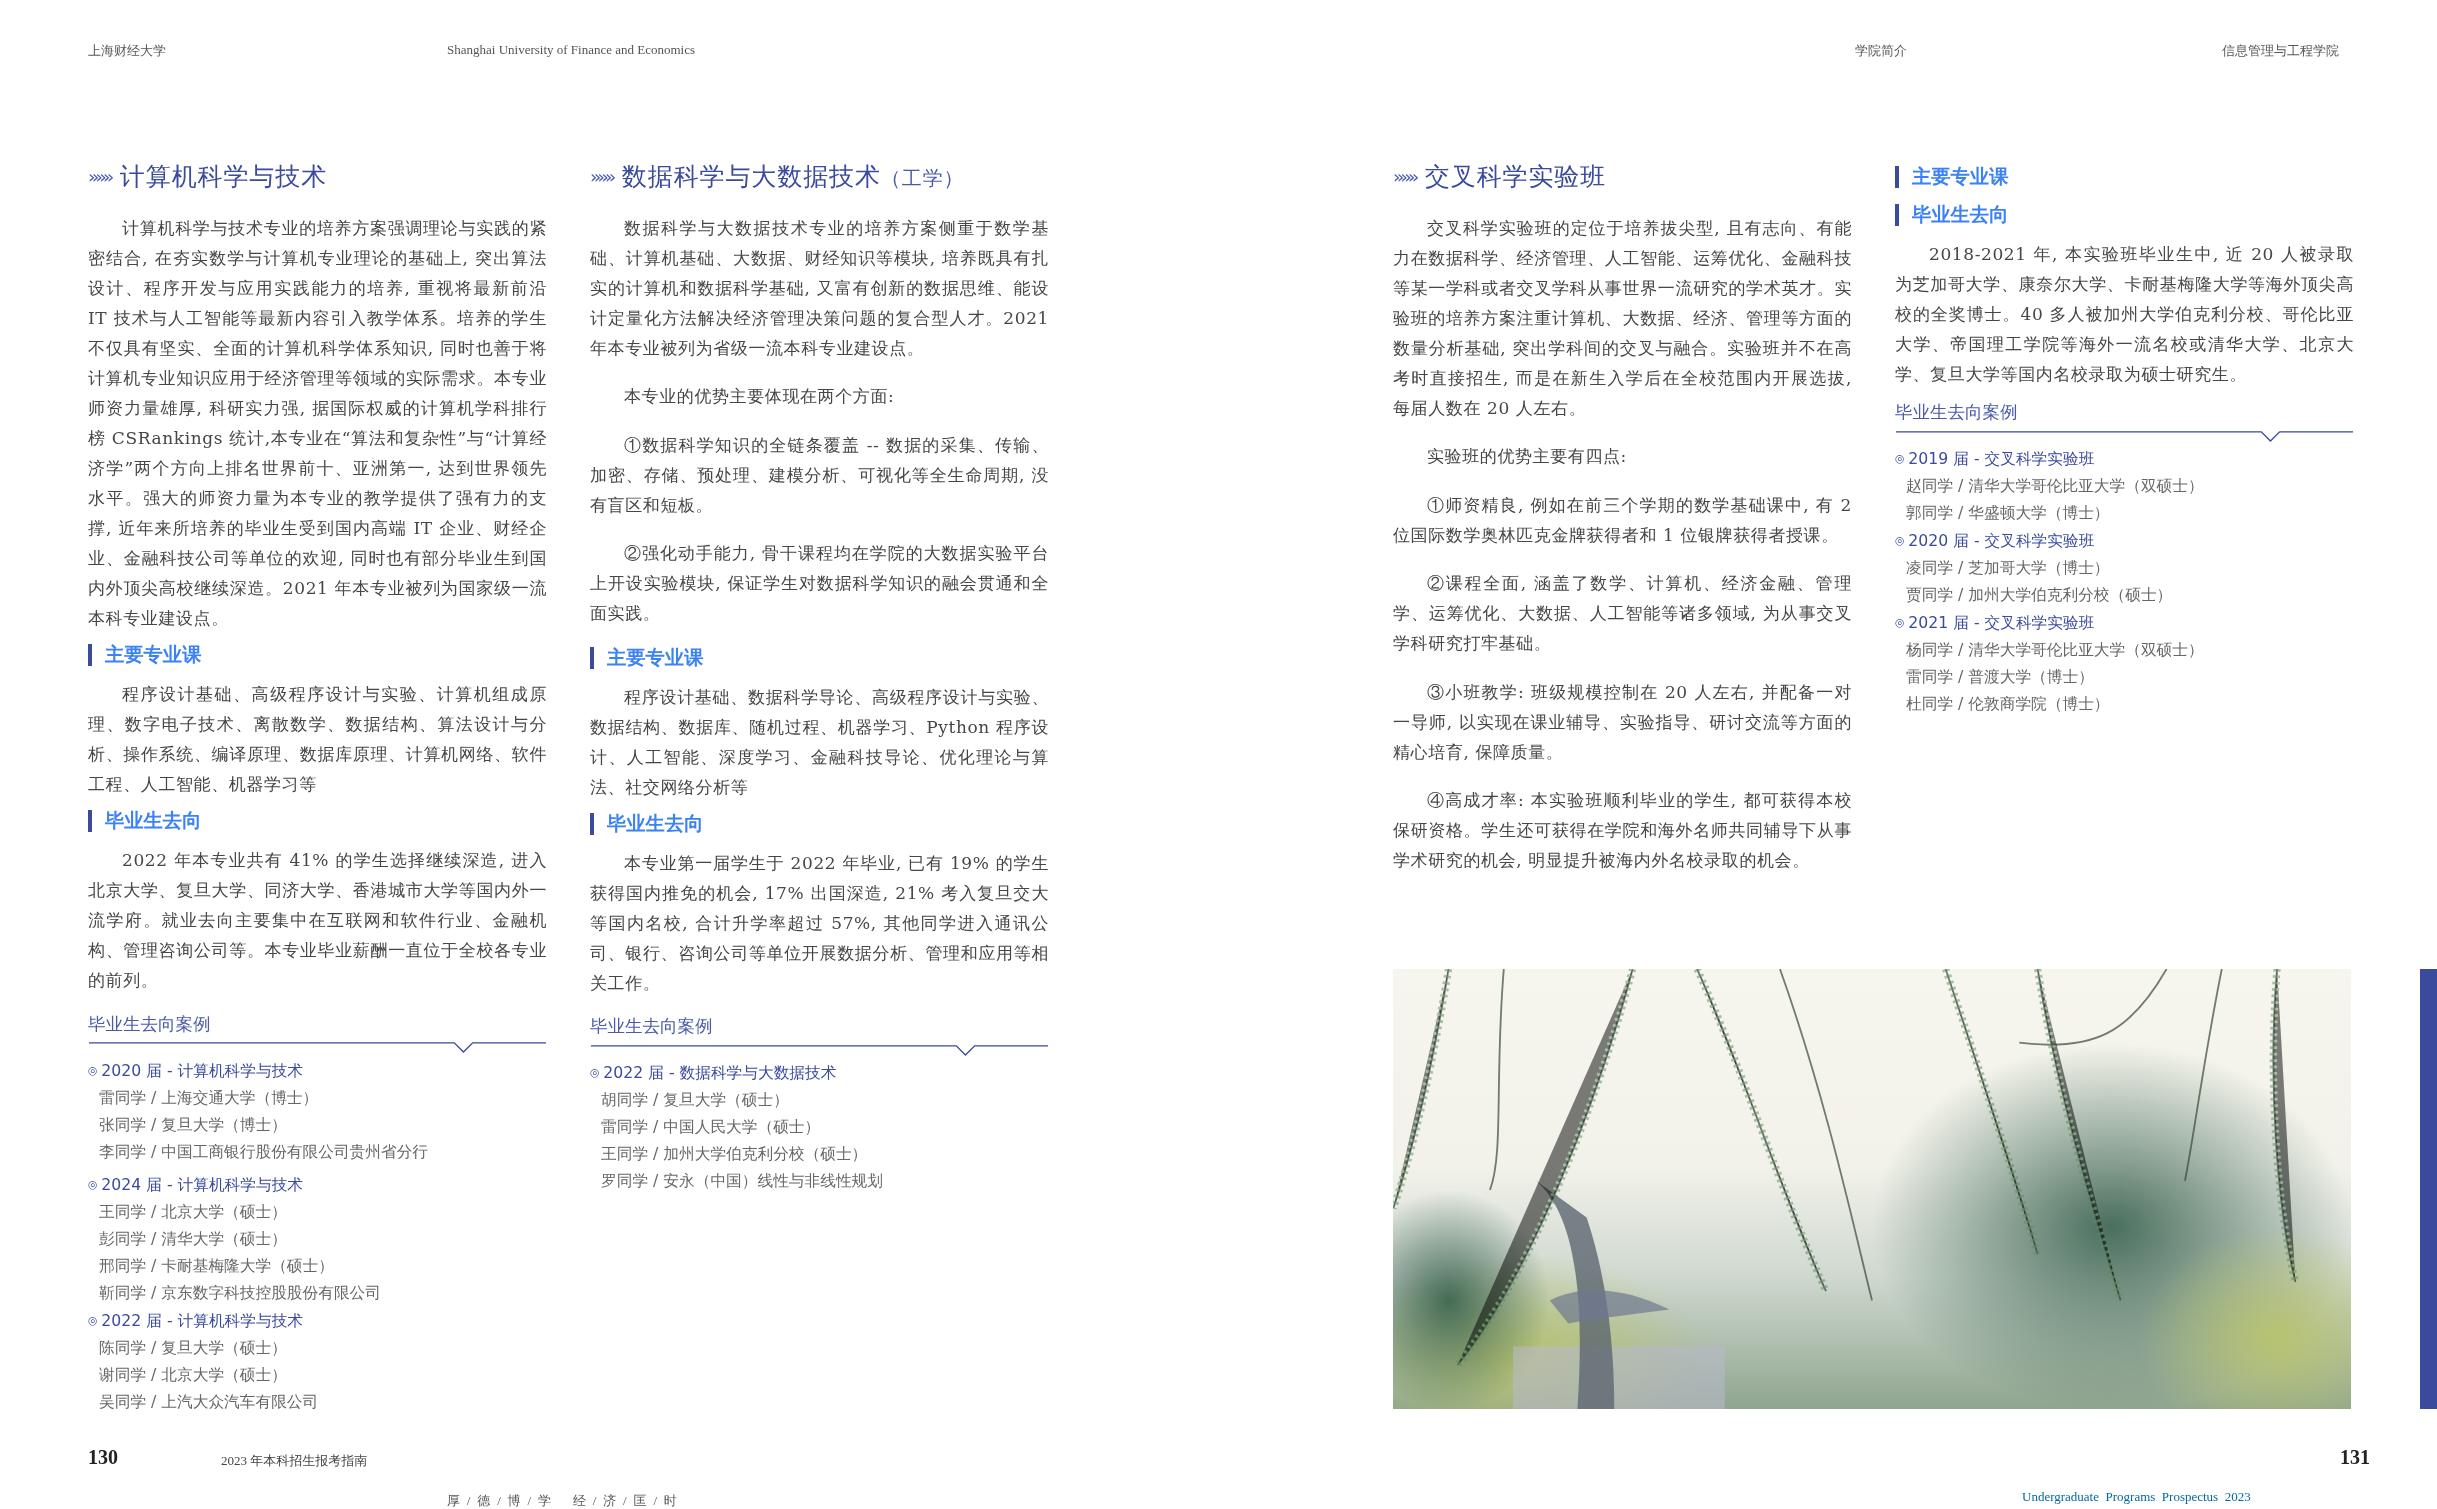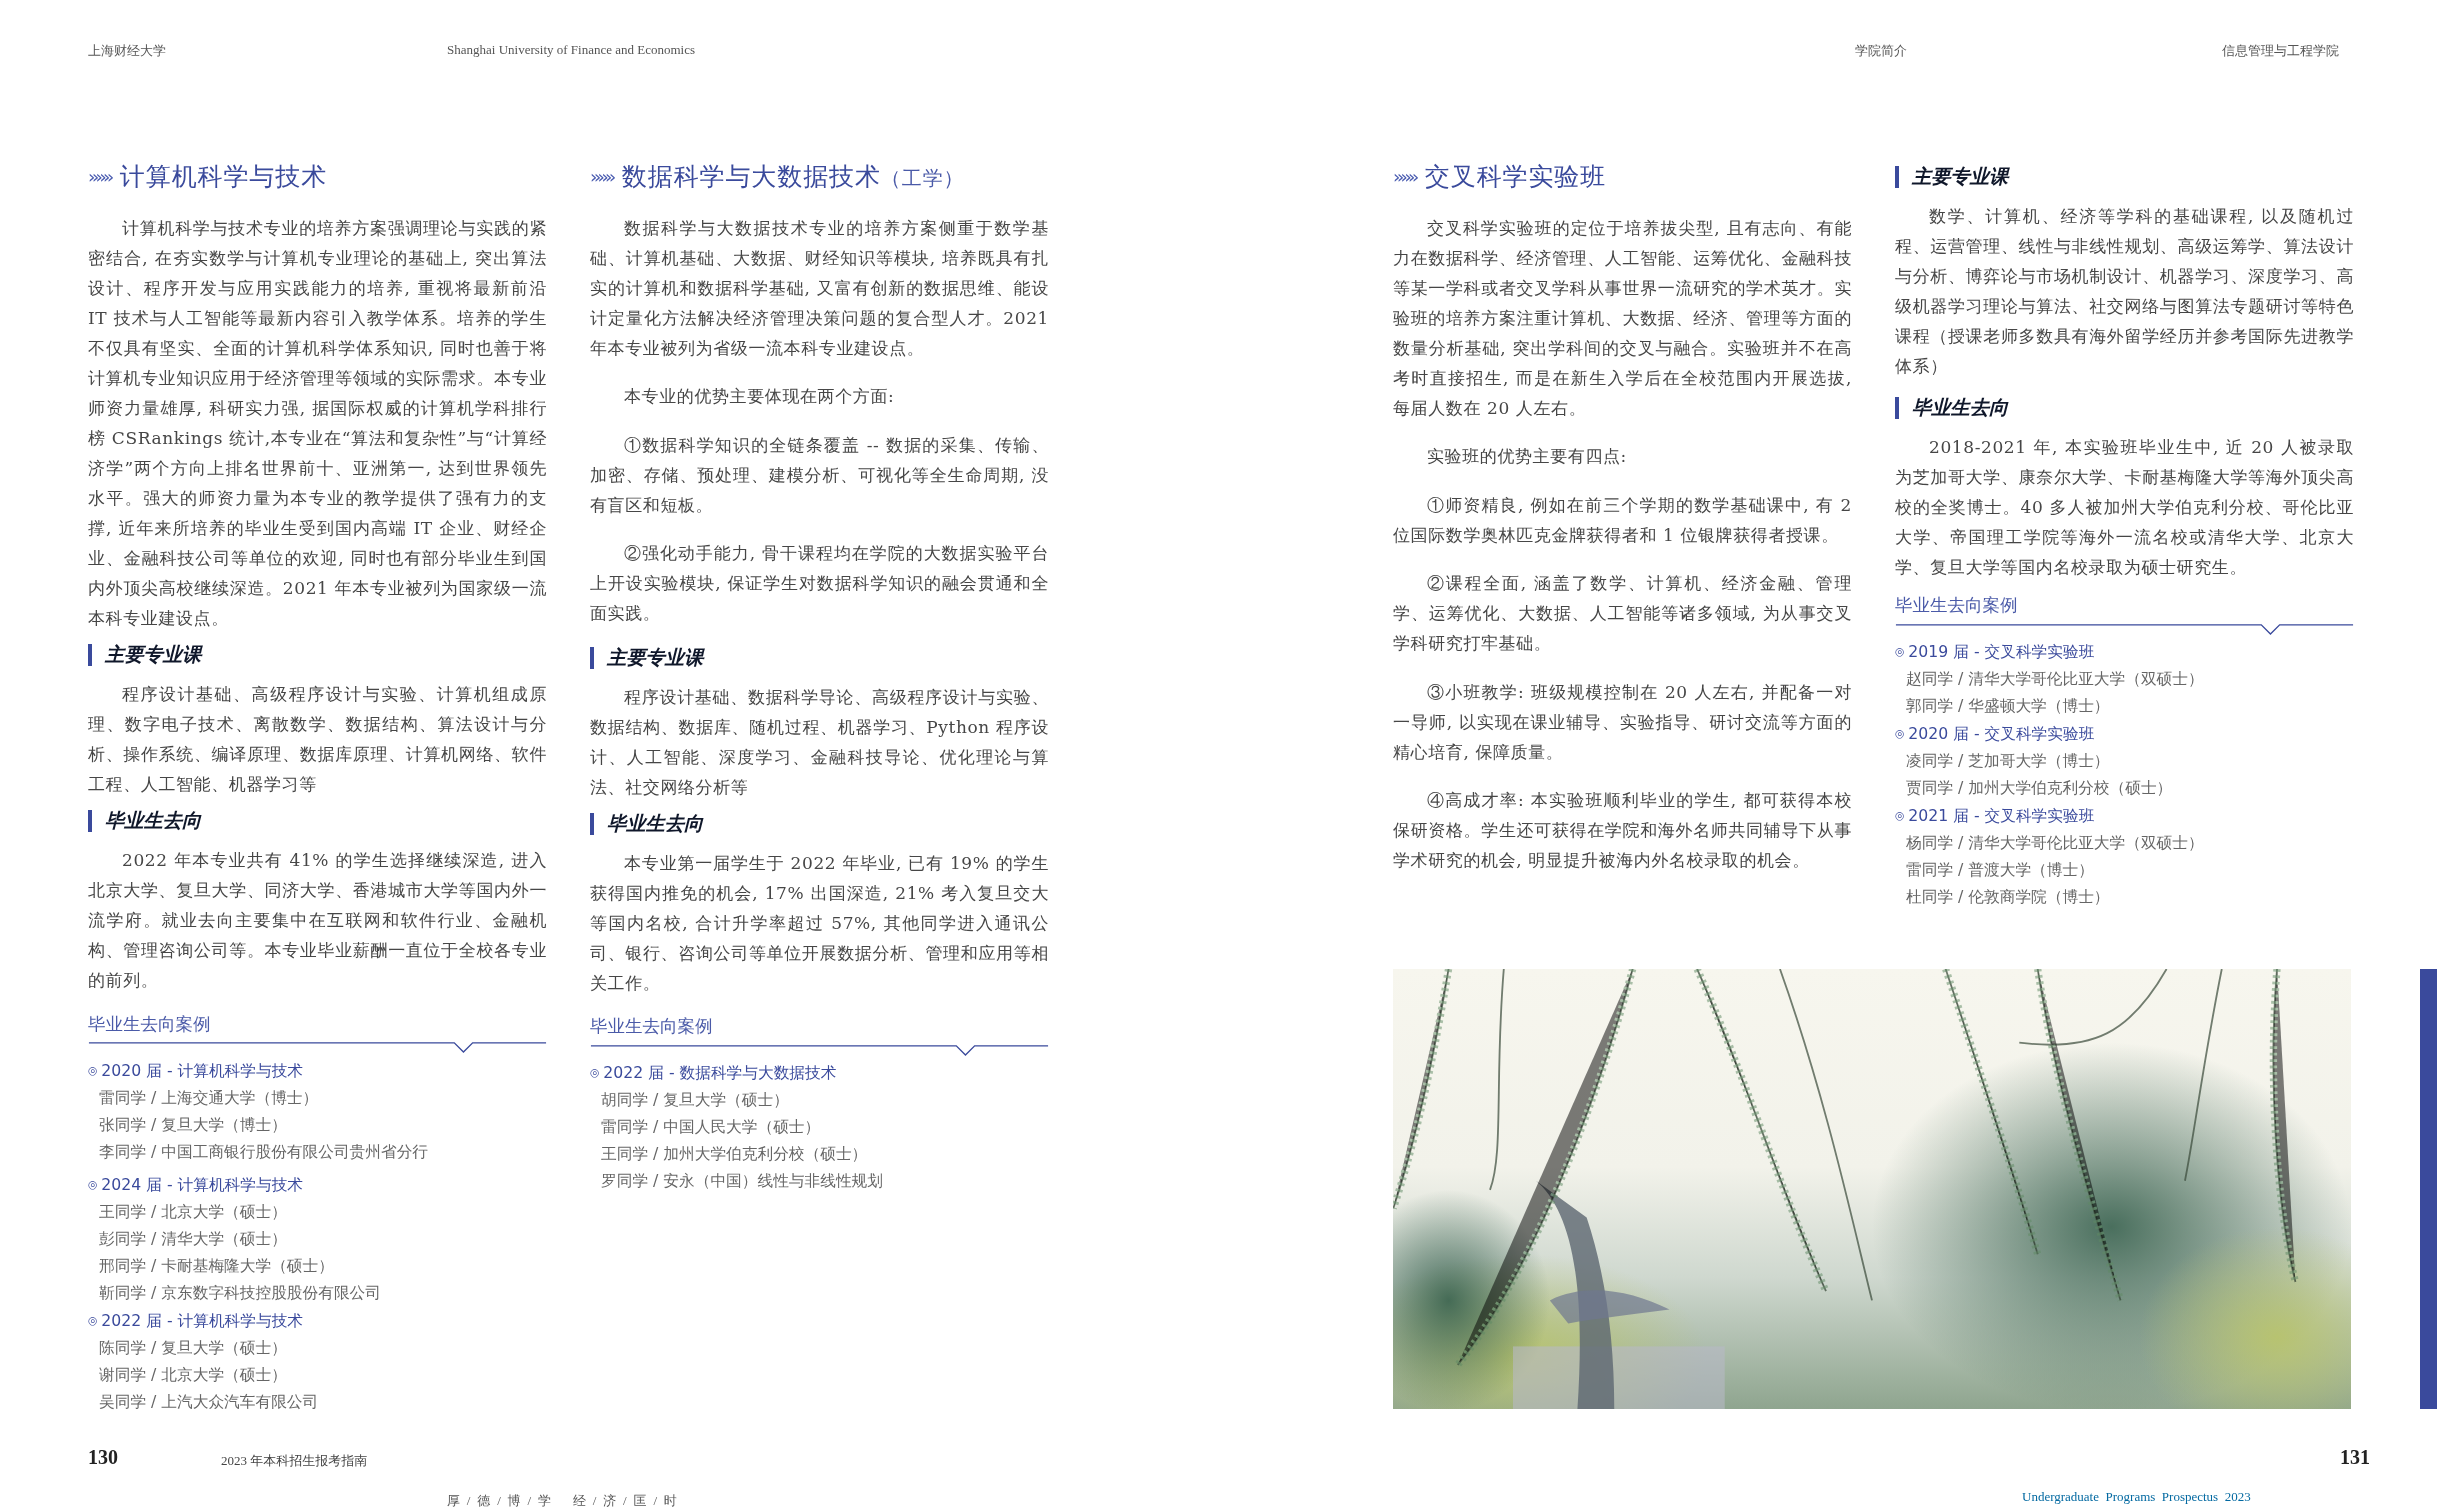--- a/index.html
+++ b/index.html
@@ -6,21 +6,21 @@
   body { width:2438px; height:1509px; position:relative; overflow:hidden;
          font-family:"DejaVu Serif","Liberation Serif",serif; color:#444; }
   .abs { position:absolute; }
   .hdr { top:42px; font-size:13px; color:#555; font-family:"Liberation Serif",serif; }
   .col { position:absolute; width:459px; }
   .title { font-size:25px; color:#3a4a9c; font-family:"DejaVu Sans","Liberation Sans",sans-serif; white-space:nowrap; letter-spacing:0.9px; }
   .title .chev { font-size:18.4px; letter-spacing:-3.7px; margin-right:9.2px; color:#4a5cb0; vertical-align:1.8px; }
   .title .sub { font-size:20px; color:#4a5aa8; }
   .p { font-size:17px; line-height:30px; text-indent:2em; margin:0; text-align:justify; color:#464646; letter-spacing:0.6px; }
   .gap { height:18.4px; }
-  .sec { font-size:19.3px; font-weight:bold; color:#0f172a; margin:11px 0 13px 0; padding-left:13px; border-left:4.6px solid #3a4a9c; line-height:22px; font-family:"DejaVu Sans","Liberation Sans",sans-serif;font-style:italic; }
+  .sec { font-size:19.3px; font-weight:bold; color:#3b82f6; margin:11px 0 13px 0; padding-left:13px; border-left:4.6px solid #3a4a9c; line-height:22px; font-family:"DejaVu Sans","Liberation Sans",sans-serif; }
   .case-title { font-size:17.5px; color:#4a5aa8; font-family:"DejaVu Sans","Liberation Sans",sans-serif; margin-top:16.6px; }
   .case-rule { position:relative; height:14.7px; margin-top:5.5px; }
   .case-rule svg { position:absolute; left:0; top:0; }
   .case-group { margin-top:1.8px; }
   .case-head { font-size:15.7px; color:#3a4a9c; line-height:26px; font-family:"DejaVu Sans","Liberation Sans",sans-serif; }
   .case-head .bullet { font-size:11px; margin-right:3.7px; vertical-align:1.8px; }
   .case-item { font-size:15.7px; color:#666; line-height:27px; padding-left:11px; font-family:"DejaVu Sans","Liberation Sans",sans-serif; }
   .photo { position:absolute; left:1393px; top:969px; width:958px; height:440px; overflow:hidden;
            background: linear-gradient(180deg,#f7f6ee 0%,#f2f2ea 45%,#cfd8cf 70%,#8fa58f 100%); }
   .sidebar-bar { position:absolute; left:2420px; top:969px; width:17.5px; height:440px; background:#3a4a9c; }
@@ -115,21 +115,20 @@
   <div class="gap"></div>
   <p class="p">②课程全面, 涵盖了数学、计算机、经济金融、管理学、运筹优化、大数据、人工智能等诸多领域, 为从事交叉学科研究打牢基础。</p>
   <div class="gap"></div>
   <p class="p">③小班教学: 班级规模控制在 20 人左右, 并配备一对一导师, 以实现在课业辅导、实验指导、研讨交流等方面的精心培育, 保障质量。</p>
   <div class="gap"></div>
   <p class="p">④高成才率: 本实验班顺利毕业的学生, 都可获得本校保研资格。学生还可获得在学院和海外名师共同辅导下从事学术研究的机会, 明显提升被海内外名校录取的机会。</p>
 </div>
 
 <div class="col" style="left:1895px; top:160px;">
   <div class="sec" style="margin-top:5.5px">主要专业课</div>
-  <p class="p">数学、计算机、经济等学科的基础课程, 以及随机过程、运营管理、线性与非线性规划、高级运筹学、算法设计与分析、博弈论与市场机制设计、机器学习、深度学习、高级机器学习理论与算法、社交网络与图算法专题研讨等特色课程（授课老师多数具有海外留学经历并参考国际先进教学体系）</p>
   <div class="sec" style="margin-top:16.6px">毕业生去向</div>
   <p class="p">2018-2021 年, 本实验班毕业生中, 近 20 人被录取为芝加哥大学、康奈尔大学、卡耐基梅隆大学等海外顶尖高校的全奖博士。40 多人被加州大学伯克利分校、哥伦比亚大学、帝国理工学院等海外一流名校或清华大学、北京大学、复旦大学等国内名校录取为硕士研究生。</p>
   <div class="case-title" style="margin-top:11px">毕业生去向案例</div>
   <div class="case-rule">
     <svg width="459" height="14.7" viewBox="0 0 498 16">
         <polyline points="0,2 398,2 408,12 418,2 498,2" fill="none" stroke="#3a4a9c" stroke-width="1.5"></polyline>
       </svg>
   </div>
   <div class="case-group">
     <div class="case-head"><span class="bullet">◎</span><span>2019 届 - 交叉科学实验班</span></div>

